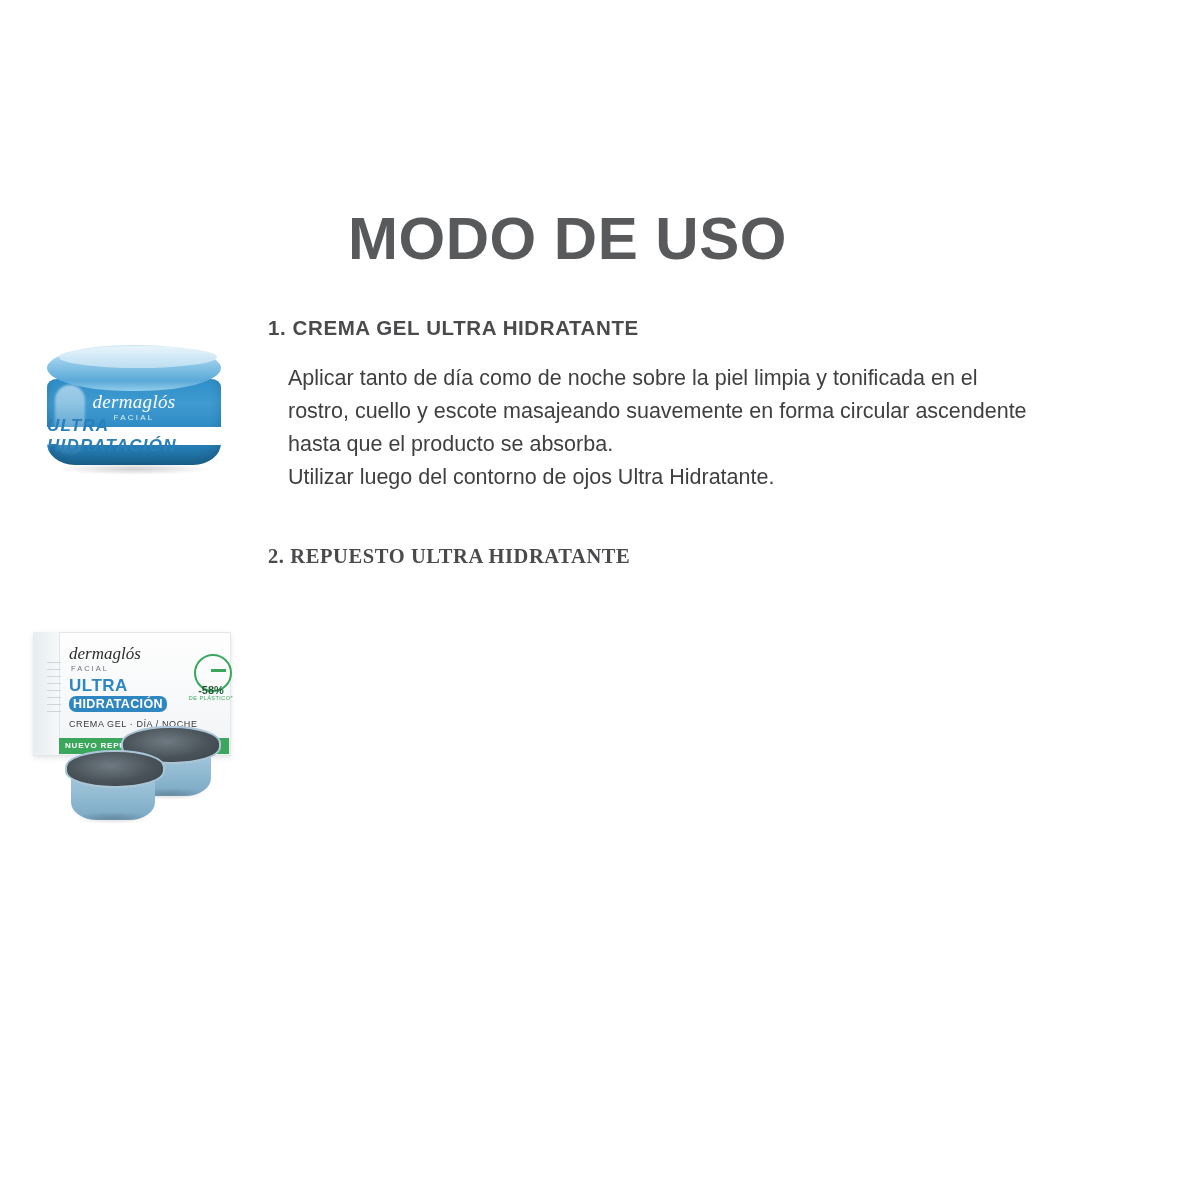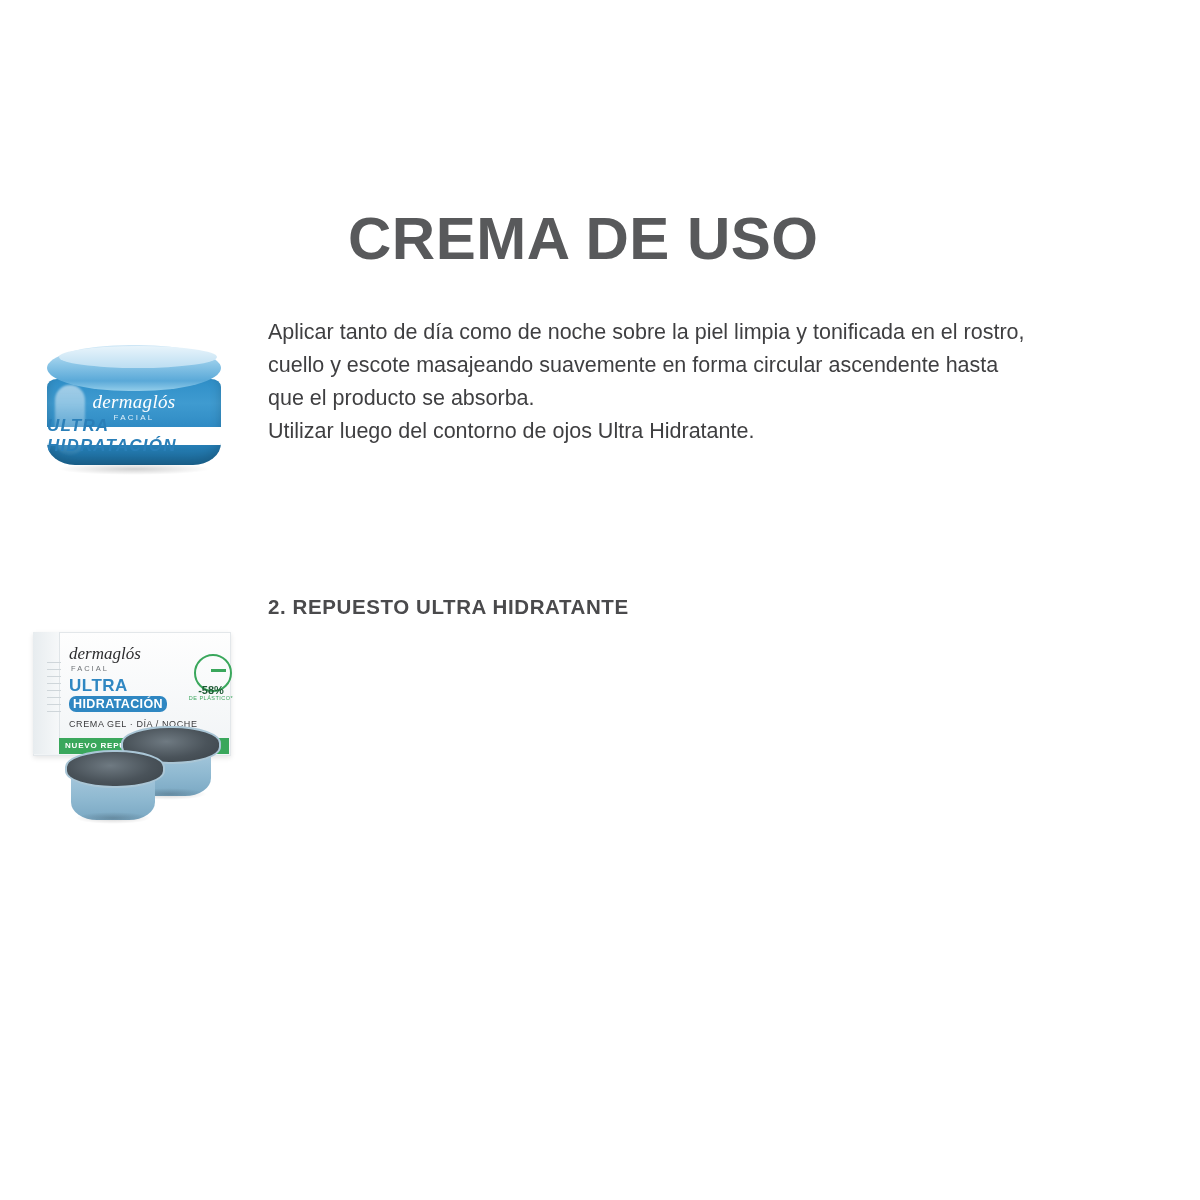--- a/index.html
+++ b/index.html
@@ -33,34 +33,35 @@
     letter-spacing: 0.5px;
     color: #58595b;
     font-family: "Liberation Sans", sans-serif;
   }
 
   
   .section {
     position: absolute;
   }
   .section-1 { left: 268px; top: 316px; width: 760px; }
-  .section-2 { left: 268px; top: 595px; width: 830px; }
+  .section-2 { left: 268px; top: 545px; width: 830px; font-family: Liberation Serif, serif; }
 
   .section-heading {
     font-size: 20.5px;
     font-weight: bold;
     letter-spacing: 0.6px;
     color: #4a4a4c;
     margin: 0 0 22px 0;
   }
   .section-body {
     font-size: 21.5px;
     line-height: 33px;
     color: #3f3f41;
     font-weight: 400;
+    margin-left: 20px;
   }
   .section-body p { margin: 0; }
 
   
   .product-1 {
     position: absolute;
     left: 43px;
     top: 345px;
     width: 182px;
     height: 130px;
@@ -306,41 +307,42 @@
     background: radial-gradient(ellipse at center, rgba(0,0,0,0.18), rgba(0,0,0,0) 70%);
   }
   .capsule-back { left: 96px; top: 106px; }
   .capsule-front { left: 40px; top: 130px; }
 </style>
 </head>
 <body>
 
 <div class="page">
 
-  <h1 class="page-title">CREMA DE USO</h1>
+  <h1 class="page-title">MODO DE USO</h1>
 
   <div class="product-1">
     <div class="jar">
       <div class="jar-body">
         <div class="jar-gloss"></div>
         <div class="jar-brand">dermaglós</div>
         <div class="jar-sub">FACIAL</div>
         <div class="jar-strip">
           <span>ULTRA HIDRATACIÓN</span>
         </div>
         <div class="jar-claim">CREMA GEL DÍA / NOCHE</div>
       </div>
       <div class="jar-lid">
         <div class="jar-lid-top"></div>
       </div>
       <div class="jar-shadow"></div>
     </div>
   </div>
 
   <div class="section section-1">
+    <div class="section-heading">1. CREMA GEL ULTRA HIDRATANTE</div>
     <div class="section-body">
       <p>Aplicar tanto de día como de noche sobre la piel limpia y tonificada en el rostro, cuello y escote masajeando suavemente en forma circular ascendente hasta que el producto se absorba.</p>
       <p>Utilizar luego del contorno de ojos Ultra Hidratante.</p>
     </div>
   </div>
 
   <div class="product-2">
     <div class="box-outer"></div>
     <div class="box-side">
       <div class="box-side-lines">

